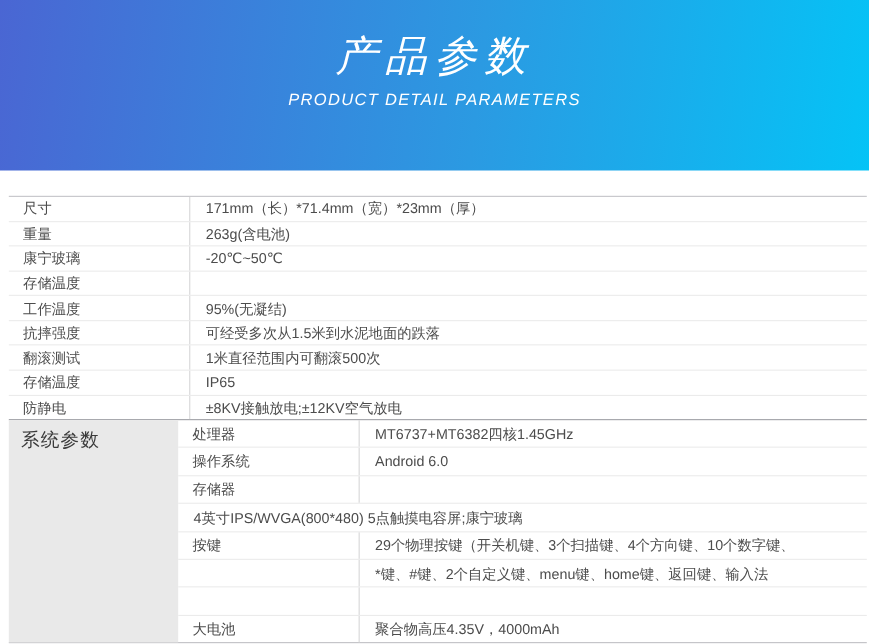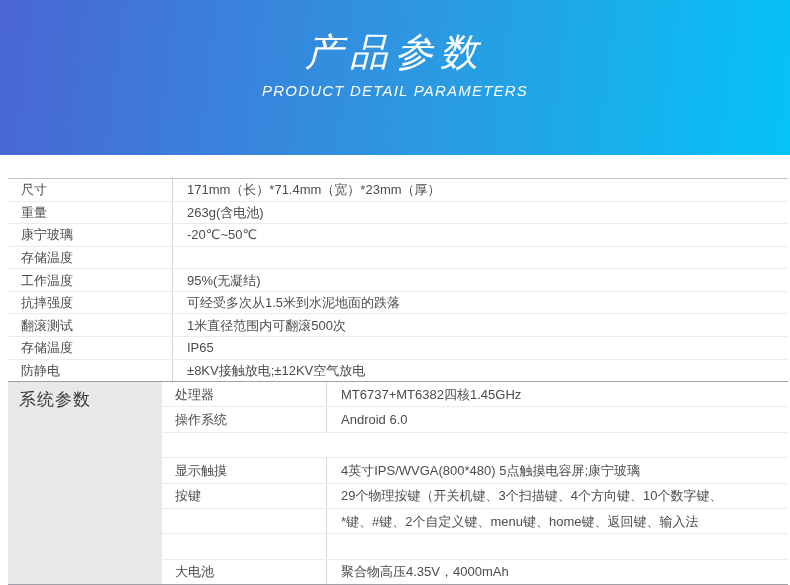--- a/index.html
+++ b/index.html
@@ -119,24 +119,24 @@
       <div class="cell cell-label">处理器</div>
       <div class="cell cell-value">MT6737+MT6382四核1.45GHz</div>
     </div>
 
     <div class="row">
       <div class="cell cell-label">操作系统</div>
       <div class="cell cell-value">Android 6.0</div>
     </div>
 
     <div class="row">
+      <div class="cell cell-label">存储器</div>
     </div>
 
     <div class="row">
-      <div class="cell cell-label">显示触摸</div>
       <div class="cell cell-value">4英寸IPS/WVGA(800*480) 5点触摸电容屏;康宁玻璃</div>
     </div>
 
     <div class="row">
       <div class="cell cell-label">按键</div>
       <div class="cell cell-value">29个物理按键（开关机键、3个扫描键、4个方向键、10个数字键、</div>
     </div>
 
     <div class="row">
       <div class="cell cell-label"></div>

